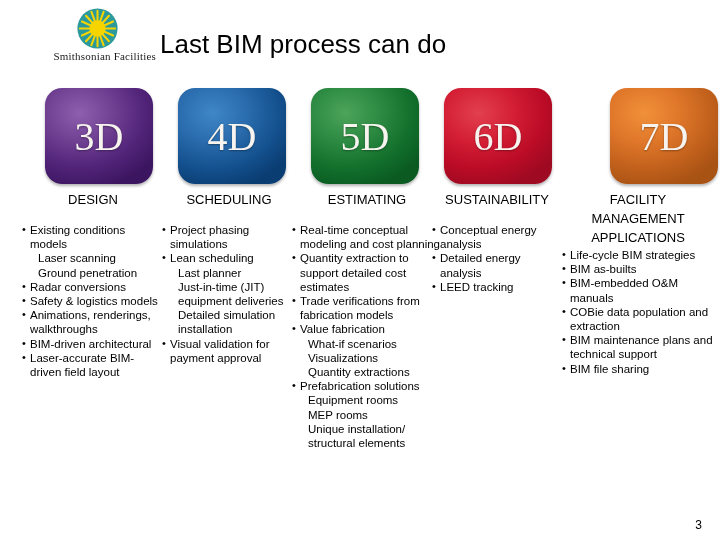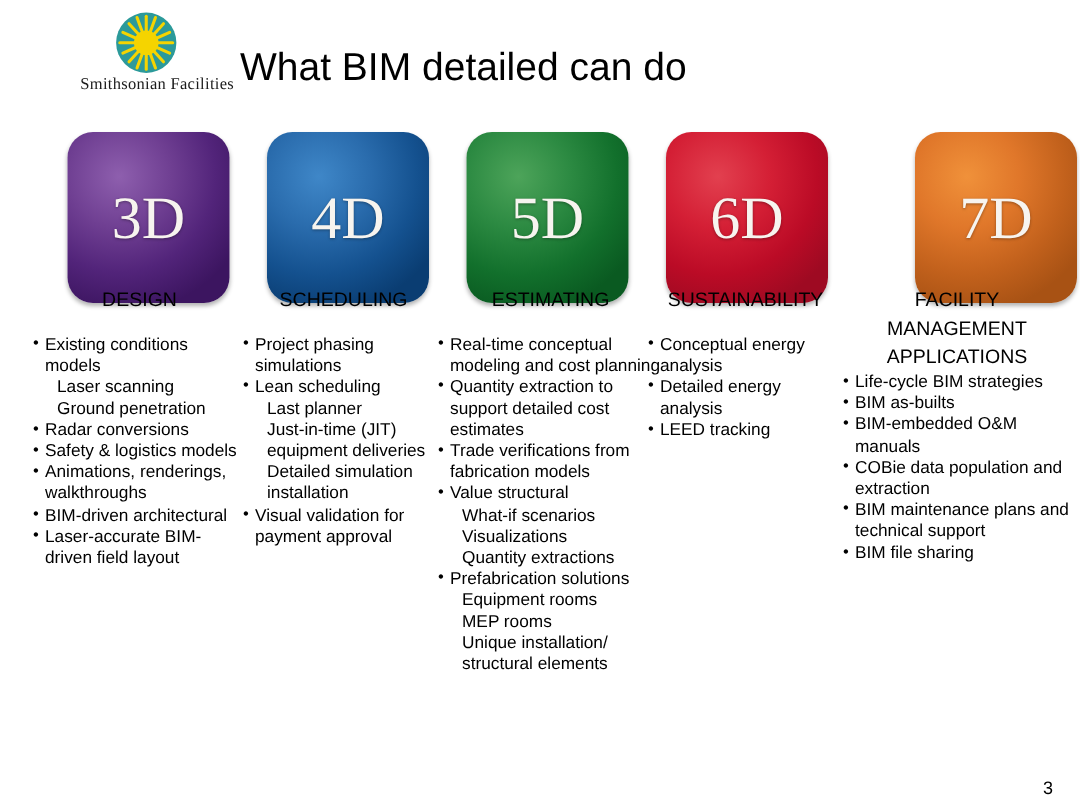--- a/index.html
+++ b/index.html
@@ -54,21 +54,21 @@
     line-height: 32px;
     color: #000000;
     white-space: nowrap;
   }
 
   
   .dbox {
     position: absolute;
     top: 88px;
     width: 108px;
-    height: 114px;
+    height: 96px;
     border-radius: 17px;
     box-shadow: 0 2px 3px rgba(0,0,0,0.30);
   }
   .dbox span {
     position: absolute;
     left: 0; right: 0;
     top: 50%;
     transform: translateY(-50%);
     text-align: center;
     font-family: "Liberation Serif", serif;
@@ -159,21 +159,21 @@
         <line x1="50" y1="50" x2="12" y2="33"></line>
         <line x1="50" y1="50" x2="22" y2="19"></line>
         <line x1="50" y1="50" x2="35" y2="9"></line>
       </g>
       <circle cx="50" cy="50" r="20" fill="#f5d400"></circle>
     </svg>
   </div>
   <div id="logo-caption">Smithsonian Facilities</div>
 </div>
 
-<div id="title">What BIM detailed can do</div>
+<div id="title">Last BIM process can do</div>
 
 <div class="dbox" id="dbox-0">
   <span>3D</span>
 </div>
 <div class="dbox" id="dbox-1">
   <span>4D</span>
 </div>
 <div class="dbox" id="dbox-2">
   <span>5D</span>
 </div>
@@ -209,21 +209,21 @@
       <div class="li bullet">Visual validation for payment approval</div>
     </div>
 </div>
 
 <div class="col" id="col-2">
   <div class="col-head">ESTIMATING</div>
   <div class="col-body">
       <div class="li bullet">Real-time conceptual modeling and cost planning</div>
       <div class="li bullet">Quantity extraction to support detailed cost estimates</div>
       <div class="li bullet">Trade verifications from fabrication models</div>
-      <div class="li bullet">Value structural</div>
+      <div class="li bullet">Value fabrication</div>
       <div class="li sub">What-if scenarios</div>
       <div class="li sub">Visualizations</div>
       <div class="li sub">Quantity extractions</div>
       <div class="li bullet">Prefabrication solutions</div>
       <div class="li sub">Equipment rooms</div>
       <div class="li sub">MEP rooms</div>
       <div class="li sub">Unique installation/ structural elements</div>
     </div>
 </div>
 

